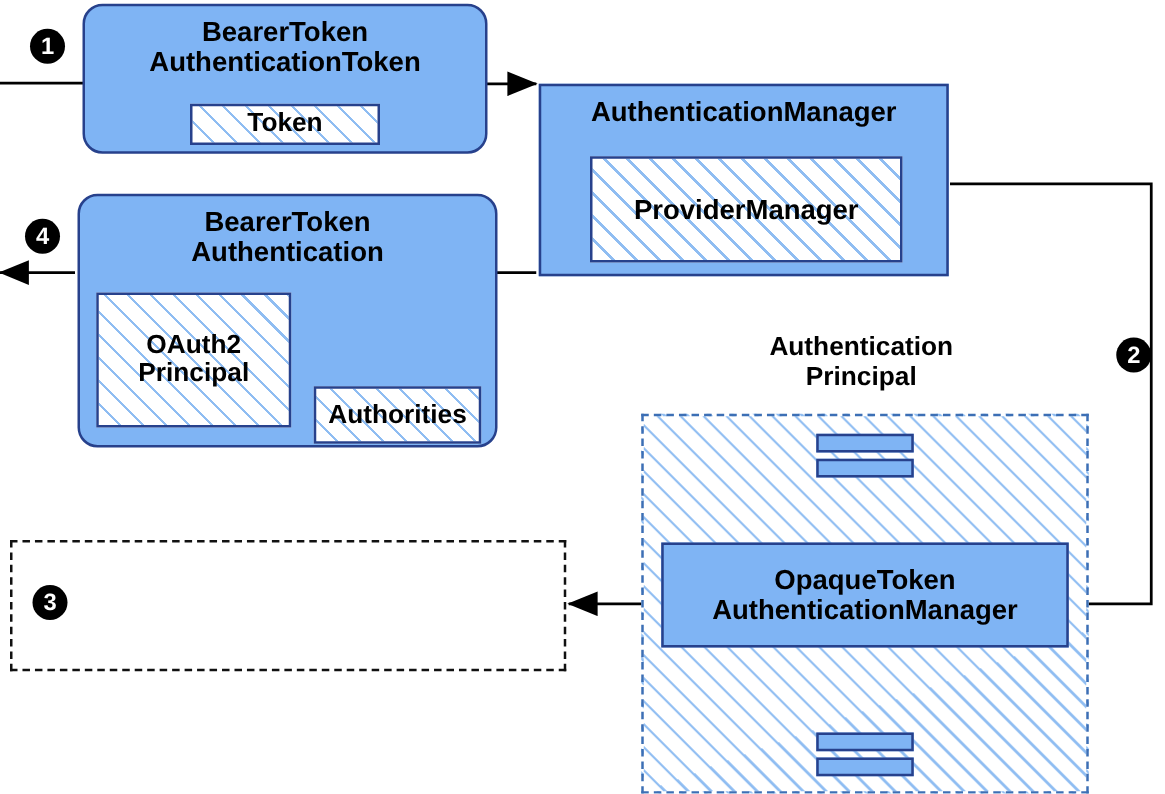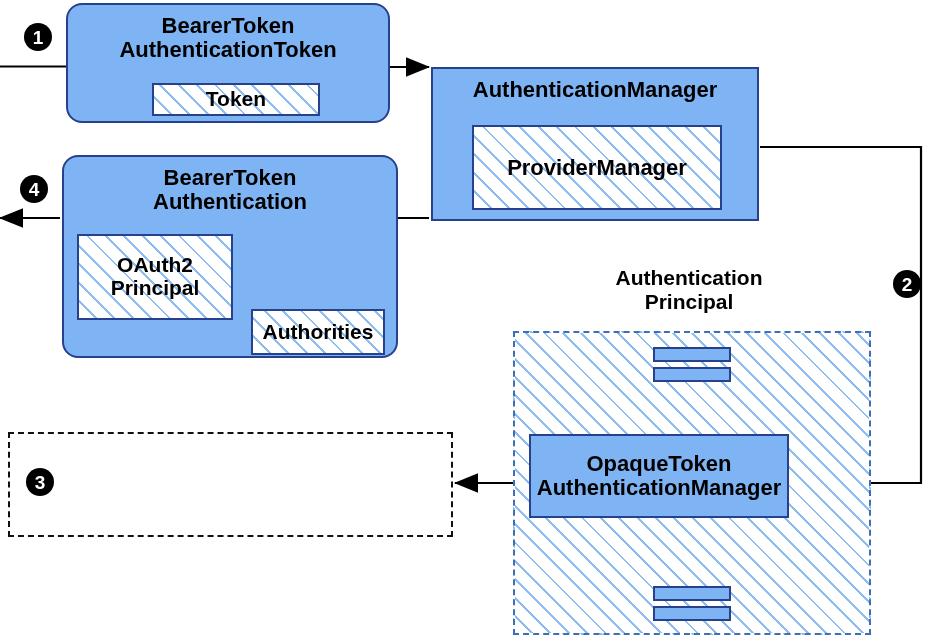--- a/index.html
+++ b/index.html
@@ -77,37 +77,37 @@
   </svg>
 
   <div class="marker" style="left:24px;top:23px;">1</div>
   <div class="marker" style="left:893px;top:270px;">2</div>
   <div class="marker" style="left:26px;top:468px;">3</div>
   <div class="marker" style="left:20px;top:175px;">4</div>
 
   <div class="node fill-blue round shadow-r" style="left:66px;top:3px;width:324px;height:120px;font-size:22px;">
     <div class="title-inside">BearerToken</div>
     <div>AuthenticationToken</div>
-    <div class="inner hatch" style="left:84px;top:78px;width:168px;height:33px;font-size:21px;">
+    <div class="inner hatch" style="left:84px;top:78px;width:152px;height:33px;font-size:21px;">
       <span>Token</span>
     </div>
   </div>
 
   <div class="node fill-blue shadow-dl" style="left:431px;top:67px;width:328px;height:154px;font-size:22px;">
     <div class="title-inside">AuthenticationManager</div>
     <div class="inner hatch" style="left:39px;top:56px;width:250px;height:85px;font-size:22px;">
       <span>ProviderManager</span>
     </div>
   </div>
 
   <div class="node fill-blue round shadow-r" style="left:62px;top:155px;width:336px;height:203px;font-size:22px;">
     <div class="title-inside">BearerToken</div>
     <div>Authentication</div>
 
-    <div class="inner hatch" style="left:13px;top:77px;width:156px;height:86px;font-size:21px;
+    <div class="inner hatch" style="left:13px;top:77px;width:156px;height:108px;font-size:21px;
                 flex-direction:column;">
       <span>OAuth2</span>
       <span>Principal</span>
     </div>
 
     <div class="inner hatch" style="left:187px;top:114px;width:134px;height:46px;font-size:21px;margin-top:38px;">
       <span>Authorities</span>
     </div>
   </div>
 
@@ -115,21 +115,21 @@
     <div>Authentication</div>
     <div>Principal</div>
   </div>
 
   <div class="providers-box hatch" style="left:513px;top:331px;width:358px;height:304px;">
   </div>
 
   <div class="bar" style="left:653px;top:347px;width:78px;height:15px;"></div>
   <div class="bar" style="left:653px;top:367px;width:78px;height:15px;"></div>
 
-  <div class="node fill-blue shadow-intro" style="left:529px;top:434px;width:260px;height:84px;font-size:22px;justify-content:center;">
+  <div class="node fill-blue shadow-intro" style="left:529px;top:434px;width:326px;height:84px;font-size:22px;justify-content:center;">
     <div>OpaqueToken</div>
     <div>AuthenticationManager</div>
   </div>
 
   <div class="bar" style="left:653px;top:586px;width:78px;height:15px;"></div>
   <div class="bar" style="left:653px;top:606px;width:78px;height:15px;"></div>
 
   <div class="dashed-box" style="left:8px;top:432px;width:445px;height:105px;"></div>
 
 

